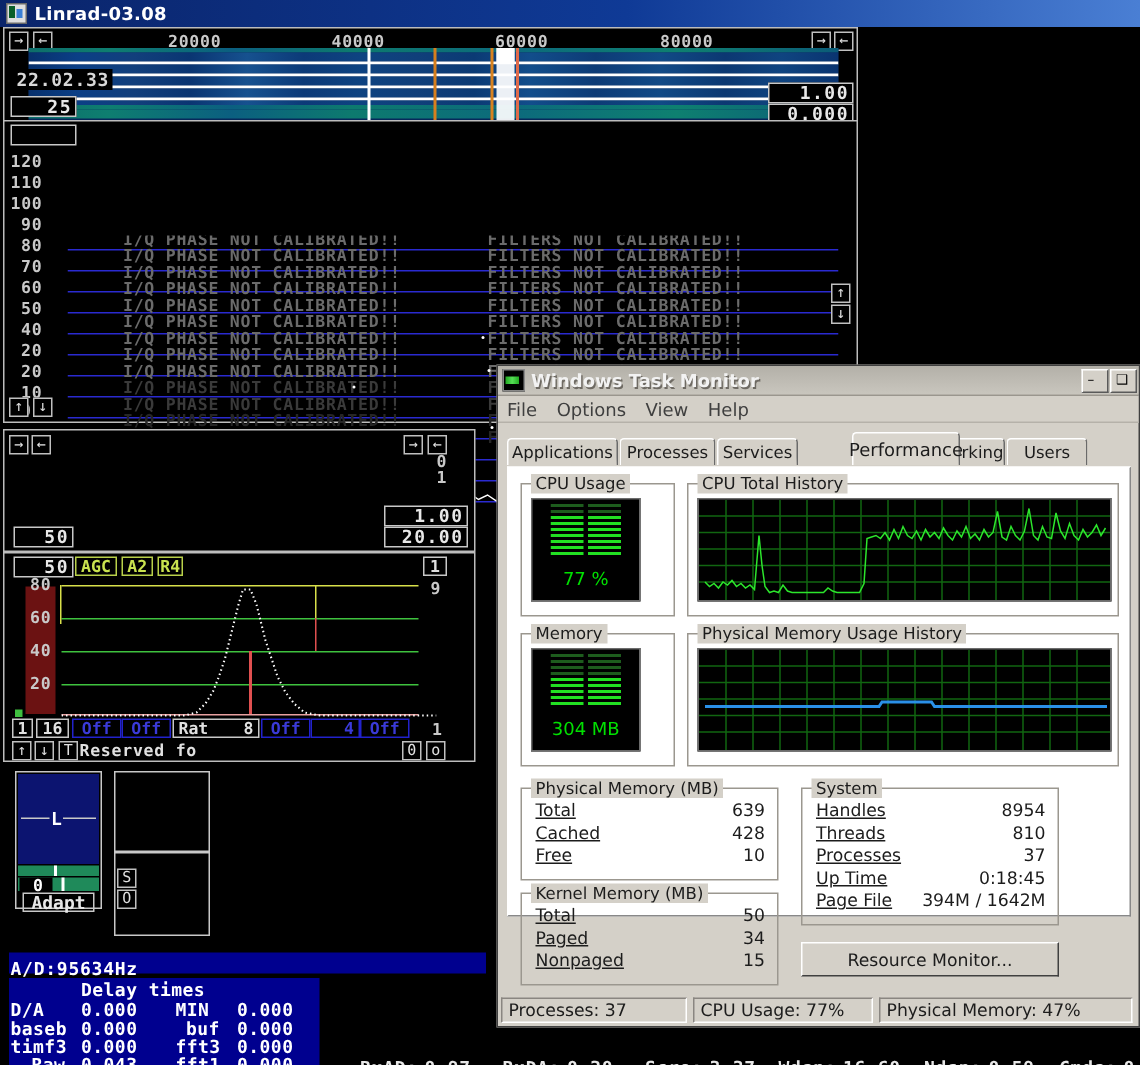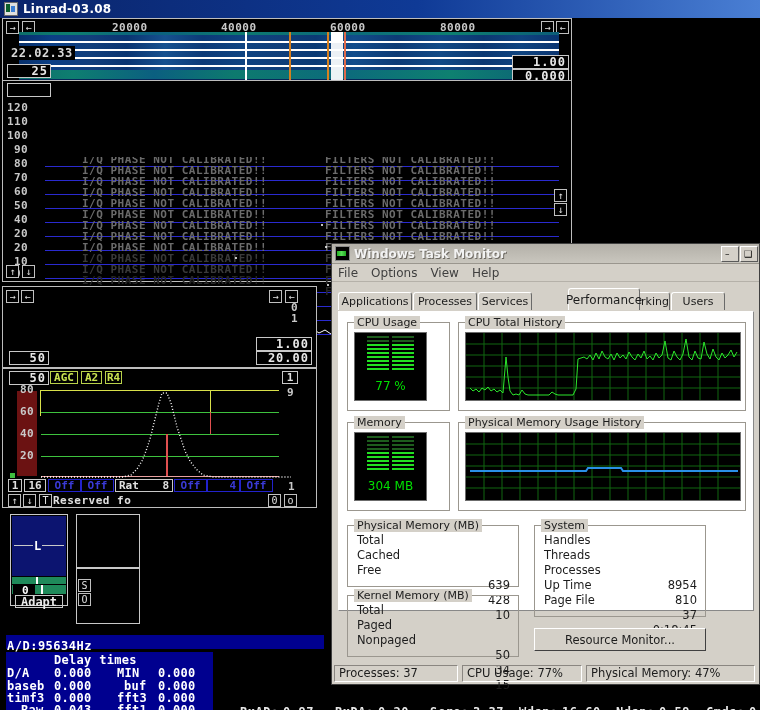--- a/index.html
+++ b/index.html
@@ -103,22 +103,22 @@
   .grp{position:absolute;border:1px solid #9b978f;box-sizing:border-box;}
   .grp>.cap{position:absolute;top:-7px;left:6px;background:#d4d0c8;padding:0 3px;
       color:#1c1c1c;font:11px "DejaVu Sans",sans-serif;white-space:nowrap;}
 
   .meterbox{position:absolute;background:#000;border:1px solid #6c6c6c;box-sizing:border-box;}
   .meterval{position:absolute;width:100%;text-align:center;color:#00e000;
       font:12px "DejaVu Sans",sans-serif;}
 
   .graphbox{position:absolute;background:#000;border:1px solid #6c6c6c;box-sizing:border-box;overflow:hidden;}
 
-  .kv{position:absolute;color:#1c1c1c;font:11.5px "DejaVu Sans",sans-serif;}
-  .kvv{position:absolute;color:#1c1c1c;font:11.5px "DejaVu Sans",sans-serif;text-align:right;margin-top:45px;}
+  .kv{position:absolute;color:#1c1c1c;font:11.5px "DejaVu Sans",sans-serif;text-decoration:underline;}
+  .kvv{position:absolute;color:#1c1c1c;font:11.5px "DejaVu Sans",sans-serif;text-align:right;}
 
   #resbtn{position:absolute;background:#d4d0c8;border:1px solid #fff;
       border-right-color:#404040;border-bottom-color:#404040;box-sizing:border-box;
       color:#1c1c1c;font:11.5px "DejaVu Sans",sans-serif;
       display:flex;align-items:center;justify-content:center;}
 
   #tm-status{position:absolute;left:2px;bottom:2px;width:425px;height:18px;display:flex;align-items:center;gap:4px;}
   .sp{height:17px;border:1px solid #8a8681;border-right-color:#fff;border-bottom-color:#fff;
       box-sizing:border-box;color:#1c1c1c;font:11.5px "DejaVu Sans",sans-serif;
       display:flex;align-items:center;padding-left:4px;}

